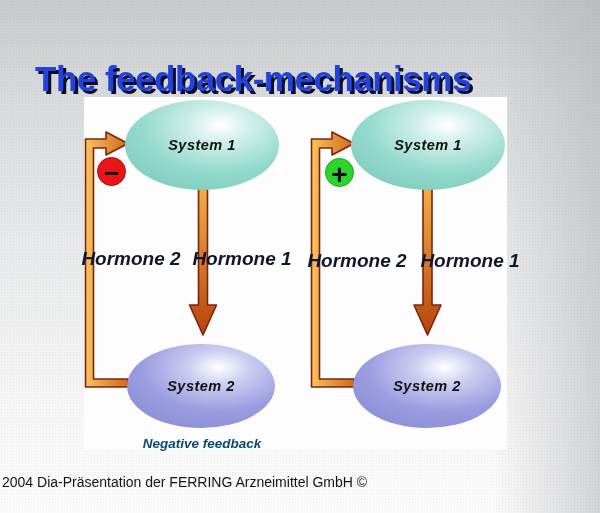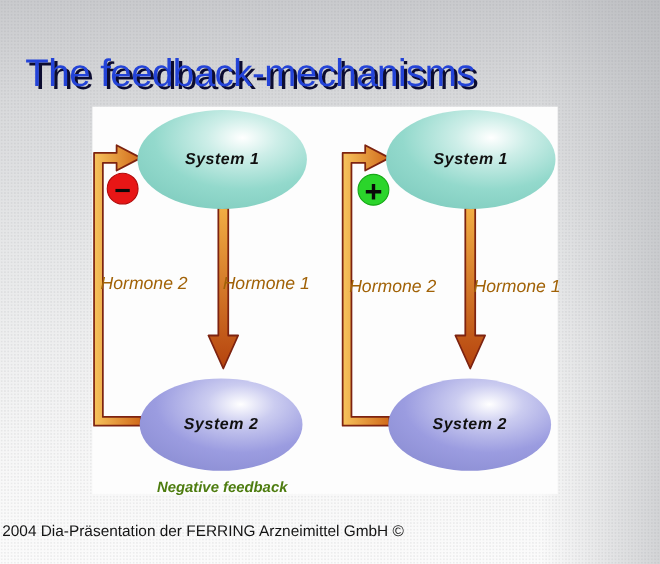--- a/index.html
+++ b/index.html
@@ -14,44 +14,44 @@
   }
   
   .slide::before{
     content:"";
     position:absolute;inset:0;
     background-image:radial-gradient(rgba(110,112,118,0.10) 1px, transparent 1px);
     background-size:3px 3px;
     z-index:0;
   }
   .title{
-    position:absolute;left:23px;top:47px;margin:0;
+    position:absolute;left:23px;top:47px;margin:12px;
     z-index:2;
-    font-size:35px;font-weight:400;letter-spacing:-0.5px;
+    font-size:35px;font-weight:700;letter-spacing:-0.5px;
     color:#2343d8;
     text-shadow:3px 3px 0 #0c0c30;
     white-space:nowrap;
   }
   .panel{
     position:absolute;left:84px;top:97px;
     width:423px;height:352px;
     background:#fdfdfd;
     z-index:1;
   }
   .panel svg{position:absolute;left:0;top:0;}
   .lbl{
     position:absolute;
     transform:translate(-50%,-50%);
     white-space:nowrap;
     z-index:3;
   }
   .sys-label{font-size:14.5px;font-weight:bold;color:#101010;letter-spacing:0.5px;font-style:italic;}
-  .hormone-label{font-size:16px;font-weight:normal;font-style:italic;color:#a16207;}
+  .hormone-label{font-size:19px;font-weight:bold;font-style:italic;color:#0f172a;}
   .caption{font-size:13.5px;font-weight:bold;font-style:italic;}
-  .caption-negative{color:#4d7c0f;}
+  .caption-negative{color:#0c4a6e;}
   .caption-positive{color:#44d146;}
   .footer{
     position:absolute;left:2px;top:474px;
     z-index:2;
     font-size:14px;color:#141414;
     white-space:nowrap;
   }
   .sign-glyph{
     font-family:"Liberation Sans", sans-serif;
     font-weight:900;

